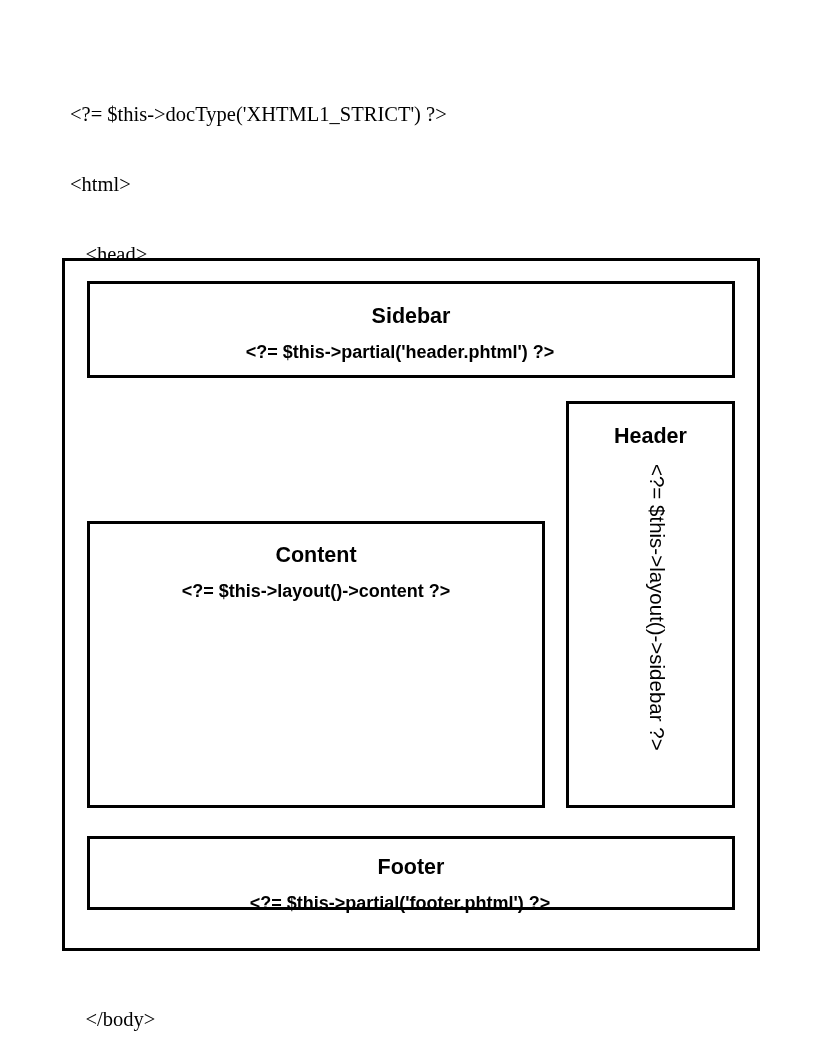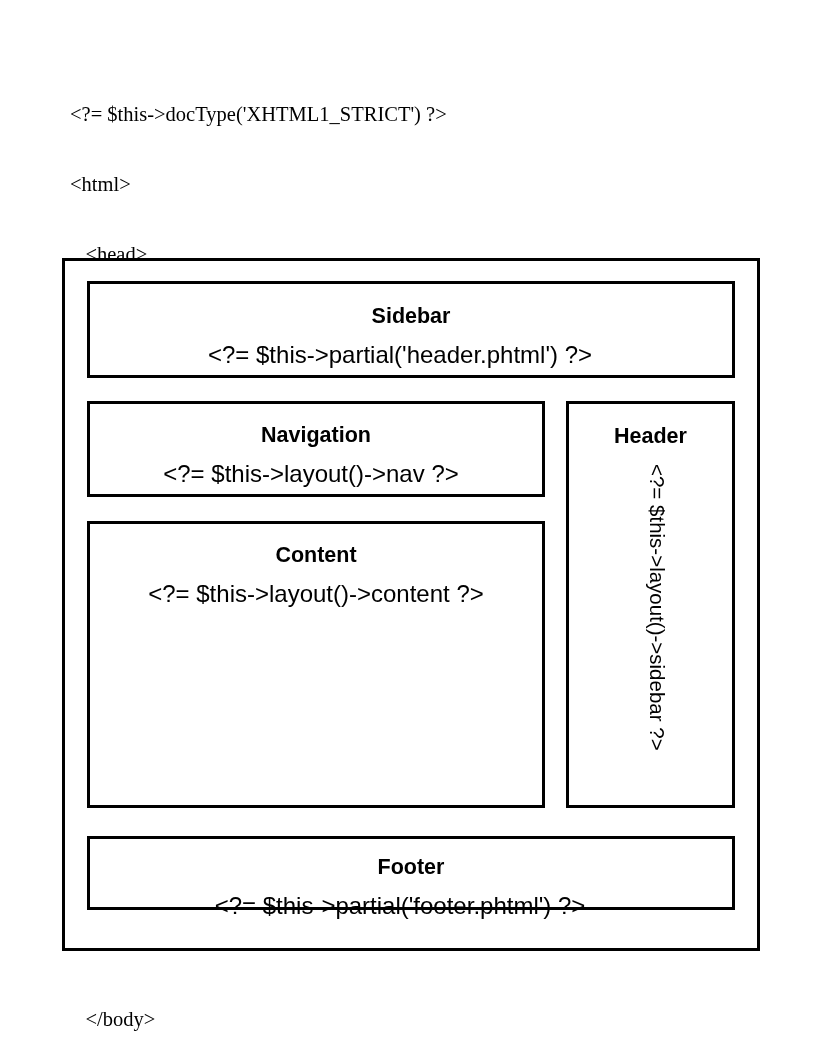--- a/index.html
+++ b/index.html
@@ -53,22 +53,22 @@
   .region-title {
     font-size: 21.5px;
     font-weight: bold;
     text-align: center;
     line-height: 1;
     position: absolute;
     left: 0;
     right: 0;
   }
   .region-code {
-    font-size: 24px;
-    font-weight: normal;
+    font-size: 18px;
+    font-weight: bold;
     text-align: center;
     line-height: 1;
     white-space: pre;
     position: absolute;
     left: 0;
     right: 0;
   }
 
   
   #region-header {
@@ -140,24 +140,20 @@
   <span class="code-line">   &lt;body&gt;</span>
 </div>
 
 <div id="outer-box">
 
   <div class="region" id="region-header">
     <div class="region-title">Sidebar</div>
     <div class="region-code">&lt;?= $this-&gt;partial('header.phtml') ?&gt;</div>
   </div>
 
-  <div class="region" id="region-navigation">
-    <div class="region-title">Navigation</div>
-    <div class="region-code">&lt;?= $this-&gt;layout()-&gt;nav ?&gt;</div>
-  </div>
 
   <div class="region" id="region-content">
     <div class="region-title">Content</div>
     <div class="region-code">&lt;?= $this-&gt;layout()-&gt;content ?&gt;</div>
   </div>
 
   <div class="region" id="region-sidebar">
     <div class="region-title">Header</div>
     <div class="region-code-vertical">
       <span>&lt;?= $this-&gt;layout()-&gt;sidebar ?&gt;</span>

